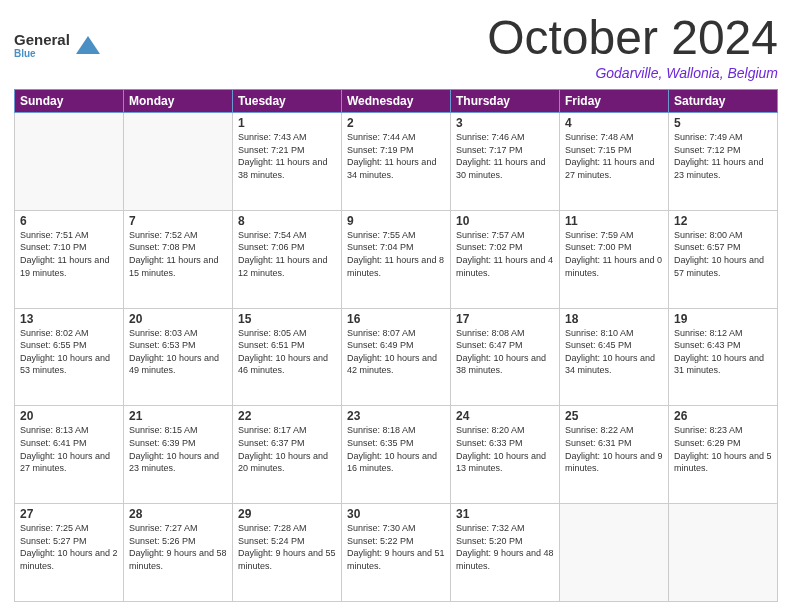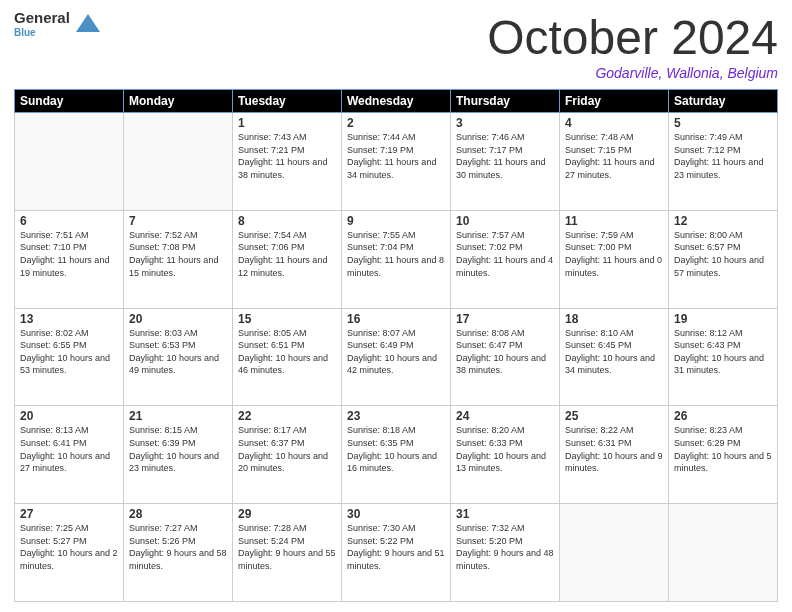--- a/index.html
+++ b/index.html
@@ -13,21 +13,21 @@
     .page {
       width: 792px;
       height: 612px;
       padding: 10px 14px 10px 14px;
       display: flex;
       flex-direction: column;
     }
     .header {
       display: flex;
       justify-content: space-between;
-      align-items: flex-start;
+      align-items: center;
       margin-bottom: 8px;
     }
     .logo {
       display: flex;
       align-items: center;
       gap: 2px;
     }
     .logo-text {
       display: flex;
       flex-direction: column;
@@ -60,21 +60,21 @@
       font-size: 14px;
       color: #6d28d9;
       font-style: italic;
     }
     .calendar {
       border-collapse: collapse;
       width: 100%;
       flex: 1;
     }
     .calendar th {
-      background: #000000;
+      background: #701a75;
       color: #fff;
       font-size: 12px;
       font-weight: bold;
       padding: 4px 5px;
       text-align: left;
       border: 1px solid #6a98d0;
     }
     .calendar td {
       border: 1px solid #ccc;
       vertical-align: top;

